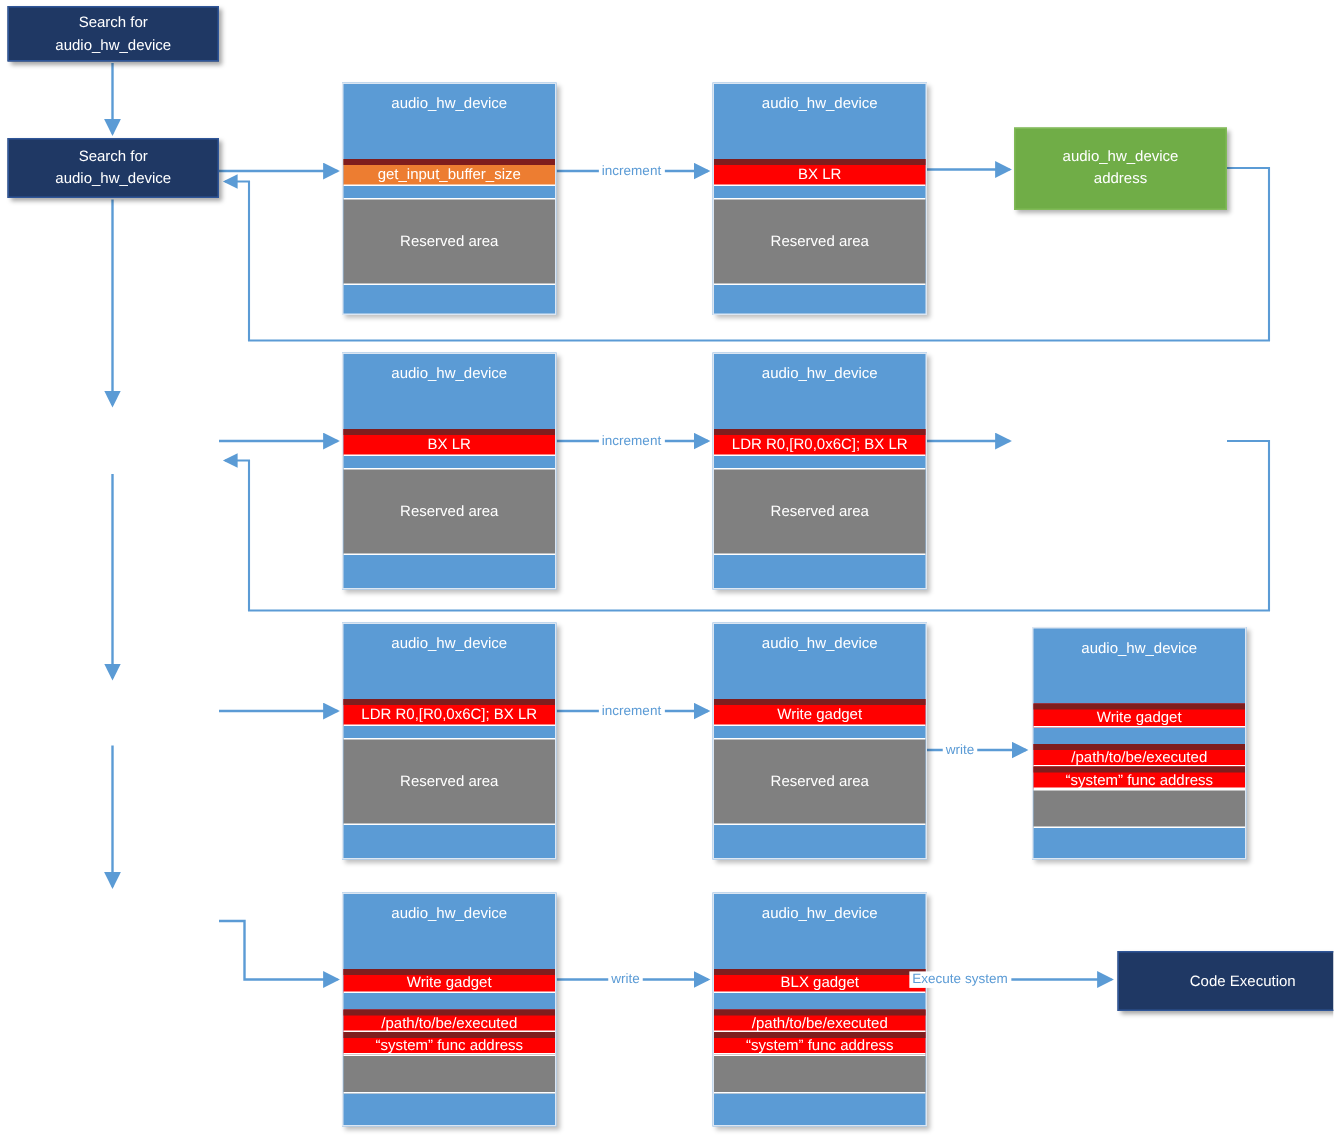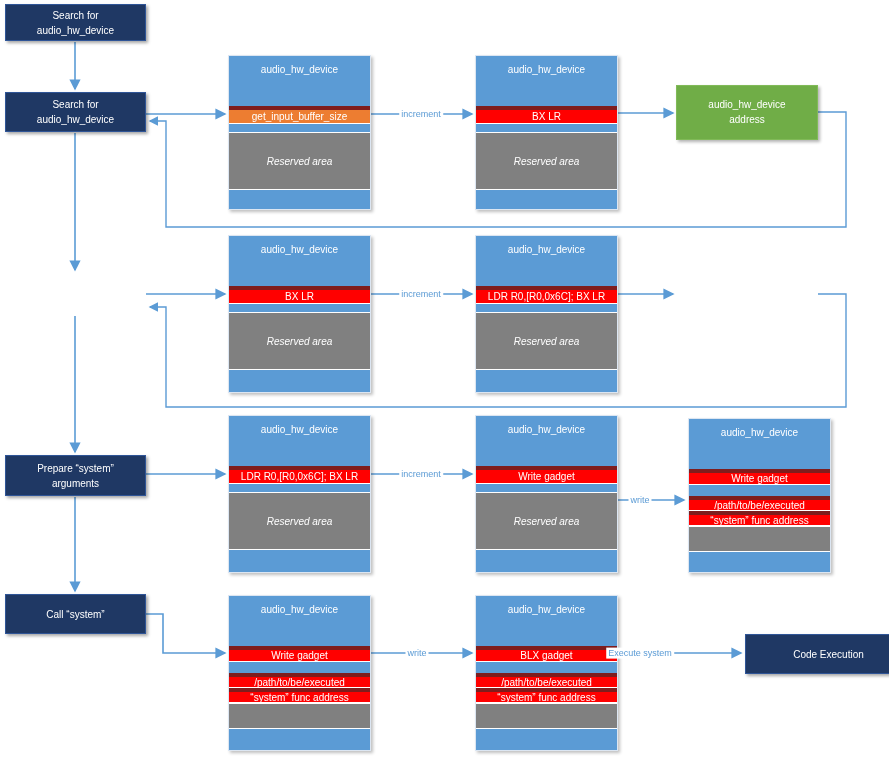--- a/index.html
+++ b/index.html
@@ -22,21 +22,21 @@
   .mh{height:50px;color:#fff;text-align:center;padding-top:8px;font-size:10px;box-sizing:border-box;flex:none;}
   .hl{background:var(--red);color:#fff;display:flex;align-items:center;justify-content:center;
     font-size:10px;border-top:4px solid #7f1d1d;border-bottom:1px solid #fff;box-sizing:border-box;
     white-space:nowrap;flex:none;}
   .va .hl{height:18px;}
   .hl.orange{background:var(--orange);}
   .strip{flex:none;}
   .va .strip{height:8px;}
   .vb .strip{height:11px;}
   .gray{height:58px;background:var(--gray);border-top:1px solid #fff;border-bottom:1px solid #fff;
-    color:#fff;display:flex;align-items:center;justify-content:center;font-size:10px;box-sizing:border-box;flex:none;font-style:italic;}
+    color:#fff;display:flex;align-items:center;justify-content:center;font-size:10px;box-sizing:border-box;flex:none;}
   .vb .hl.top{height:16px;}
   .vb .hl.path{height:15px;}
   .gray2{height:26px;background:var(--gray);border-top:1px solid #fff;border-bottom:1px solid #fff;
     box-sizing:border-box;flex:none;}
   .foot{flex:1;}
 
   .result{position:absolute;width:142px;background:var(--green);border:1px solid #81ba58;
     box-shadow:2px 2px 3px rgba(0,0,0,.3);color:#fff;display:flex;align-items:center;justify-content:center;
     text-align:center;font-size:10px;line-height:1.45;box-sizing:border-box;}
 
@@ -72,26 +72,20 @@
     <polyline points="146,614 163,614 163,653 225,653" marker-end="url(#ah)"></polyline>
     <line x1="371" y1="653" x2="472" y2="653" marker-end="url(#ah)"></line>
     <line x1="617" y1="653" x2="741" y2="653" marker-end="url(#ah)"></line>
   </svg>
 
   <div class="step" style="top:4px;height:37px;">
     <div><span>Search for</span><br><span>audio_hw_device</span></div>
   </div>
   <div class="step" style="top:92px;height:40px;">
     <div><span>Search for</span><br><span>audio_hw_device</span></div>
-  </div>
-  <div class="step" style="top:455px;height:41px;">
-    <div><span>Prepare “system”</span><br><span>arguments</span></div>
-  </div>
-  <div class="step" style="top:594px;height:40px;">
-    <div><span>Call “system”</span></div>
   </div>
 
   <div class="mem va" style="left:228px;top:55px;height:155px;">
     <div class="mh">audio_hw_device</div>
     <div class="hl orange">get_input_buffer_size</div>
     <div class="strip"></div>
     <div class="gray">Reserved area</div>
     <div class="foot"></div>
   </div>
   <div class="mem va" style="left:475px;top:55px;height:155px;">

